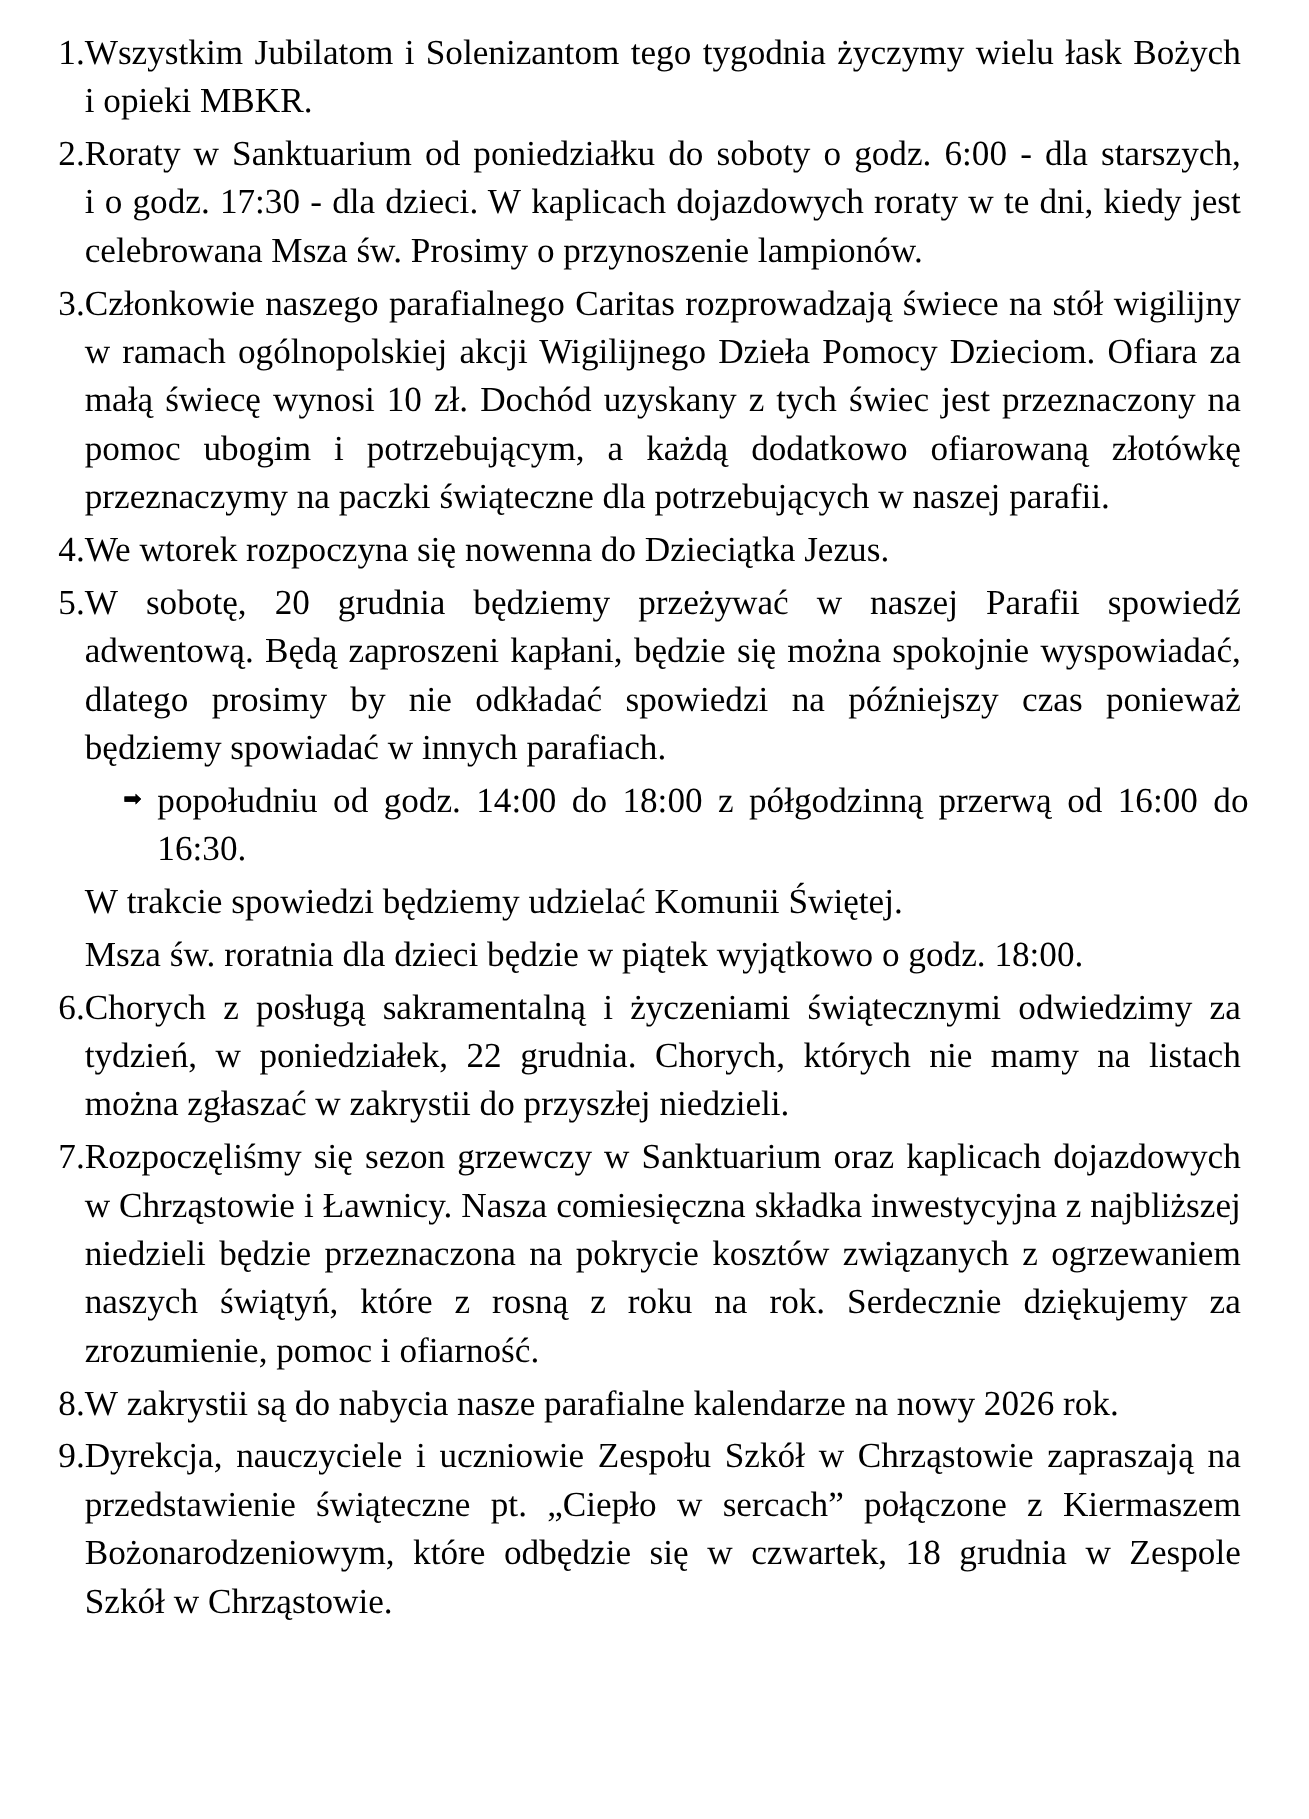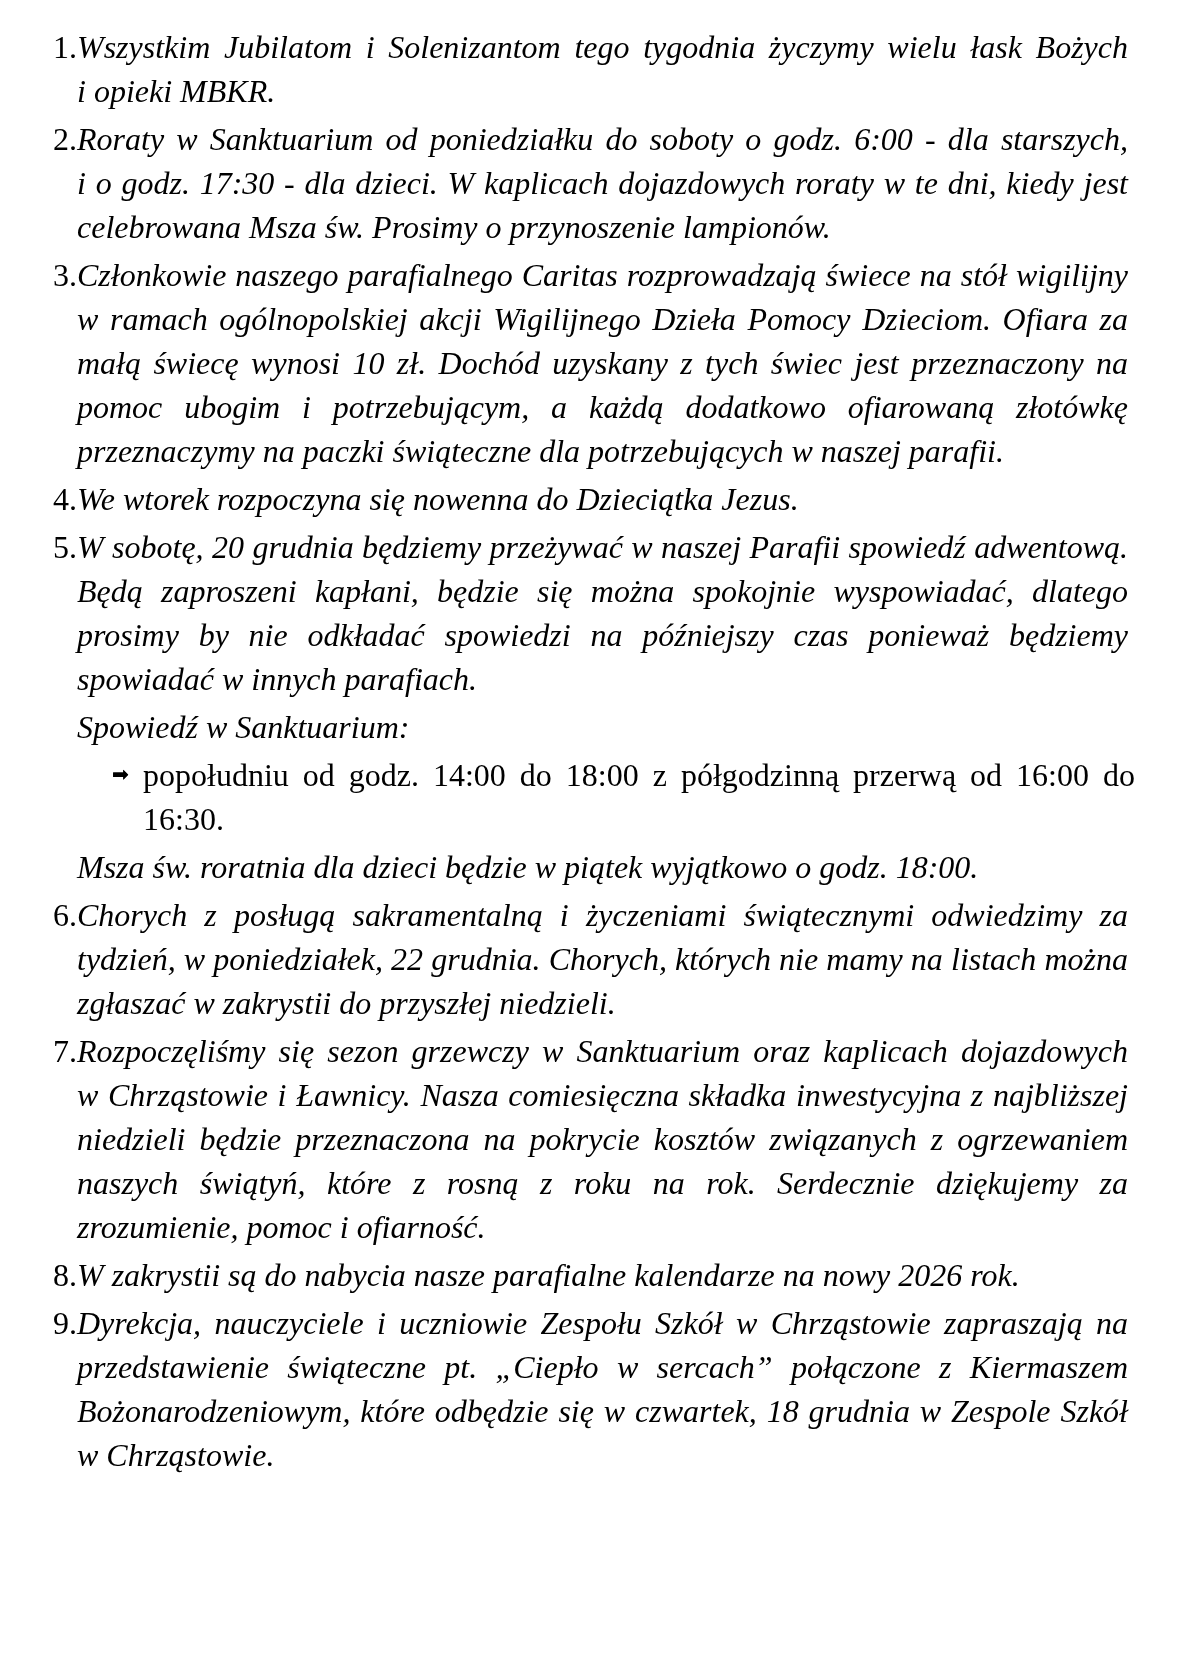--- a/index.html
+++ b/index.html
@@ -30,21 +30,20 @@
   .num {
     position: absolute;
     left: 0;
     top: 0;
     white-space: nowrap;
   }
   p.para {
     margin: 4px 7px 0 0;
     text-align: justify;
     hyphens: none;
-    font-style: italic;
   }
   li.item > p.para:first-of-type { margin-top: 0; }
   .bullet {
     position: relative;
     margin: 4px 0 0 35px;
     padding-left: 31px;
     text-align: justify;
     hyphens: none;
   }
   .arrow {
@@ -72,23 +71,23 @@
       <span class="num">3.</span>
       <p class="para">Członkowie naszego parafialnego Caritas rozprowadzają świece na stół wigilijny w&nbsp;ramach ogólnopolskiej akcji Wigilijnego Dzieła Pomocy Dzieciom. Ofiara za małą świecę wynosi 10 zł. Dochód uzyskany z&nbsp;tych świec jest przeznaczony na pomoc ubogim i&nbsp;potrzebującym, a&nbsp;każdą dodatkowo ofiarowaną złotówkę przeznaczymy na paczki świąteczne dla potrzebujących w&nbsp;naszej parafii.</p>
     </li>
     <li class="item">
       <span class="num">4.</span>
       <p class="para">We wtorek rozpoczyna się nowenna do Dzieciątka Jezus.</p>
     </li>
     <li class="item">
       <span class="num">5.</span>
       <p class="para">W&nbsp;sobotę, 20 grudnia będziemy przeżywać w&nbsp;naszej Parafii spowiedź adwentową. Będą zaproszeni kapłani, będzie się można spokojnie wyspowiadać, dlatego prosimy by nie odkładać spowiedzi na późniejszy czas ponieważ będziemy spowiadać w&nbsp;innych parafiach.</p>
-      <p class="para">Spowiedź w&nbsp;Sanktuarium:</p>
       <div class="bullet"><span class="arrow">➡</span></div>
       <div class="bullet"><span class="arrow">➡</span><span>popołudniu od godz. 14:00 do 18:00 z&nbsp;półgodzinną przerwą od 16:00 do 16:30.</span></div>
+      <p class="para">W&nbsp;trakcie spowiedzi będziemy udzielać Komunii Świętej.</p>
       <p class="para">Msza św. roratnia dla dzieci będzie w&nbsp;piątek wyjątkowo o&nbsp;godz. 18:00.</p>
     </li>
     <li class="item">
       <span class="num">6.</span>
       <p class="para">Chorych z&nbsp;posługą sakramentalną i&nbsp;życzeniami świątecznymi odwiedzimy za tydzień, w&nbsp;poniedziałek, 22 grudnia. Chorych, których nie mamy na listach można zgłaszać w&nbsp;zakrystii do przyszłej niedzieli.</p>
     </li>
     <li class="item">
       <span class="num">7.</span>
       <p class="para">Rozpoczęliśmy się sezon grzewczy w&nbsp;Sanktuarium oraz kaplicach dojazdowych w&nbsp;Chrząstowie i&nbsp;Ławnicy. Nasza comiesięczna składka inwestycyjna z&nbsp;najbliższej niedzieli będzie przeznaczona na pokrycie kosztów związanych z&nbsp;ogrzewaniem naszych świątyń, które z&nbsp;rosną z&nbsp;roku na rok. Serdecznie dziękujemy za zrozumienie, pomoc i&nbsp;ofiarność.</p>
     </li>

